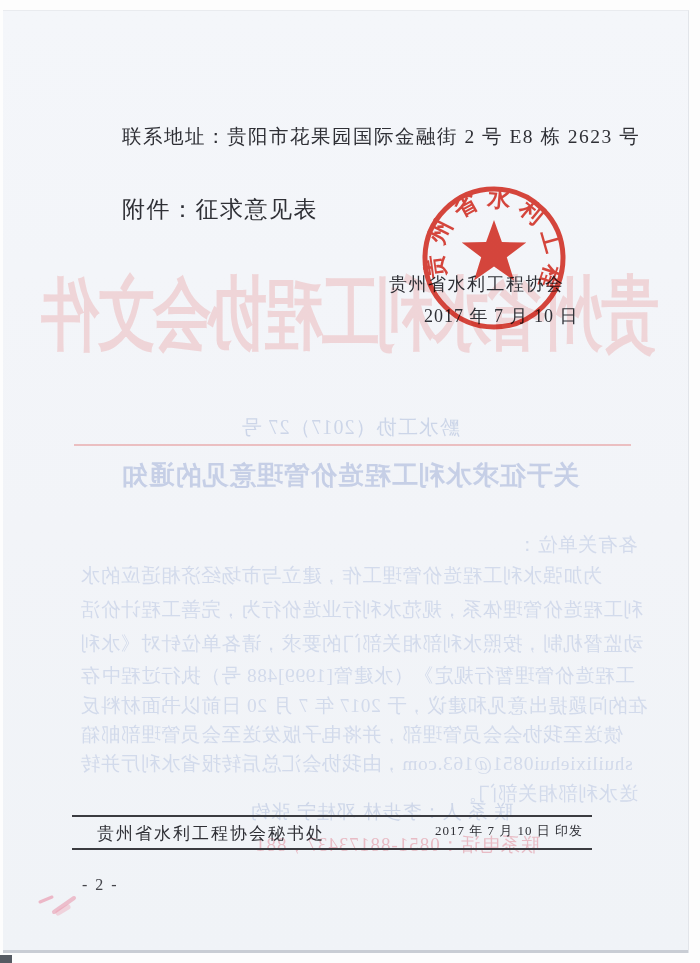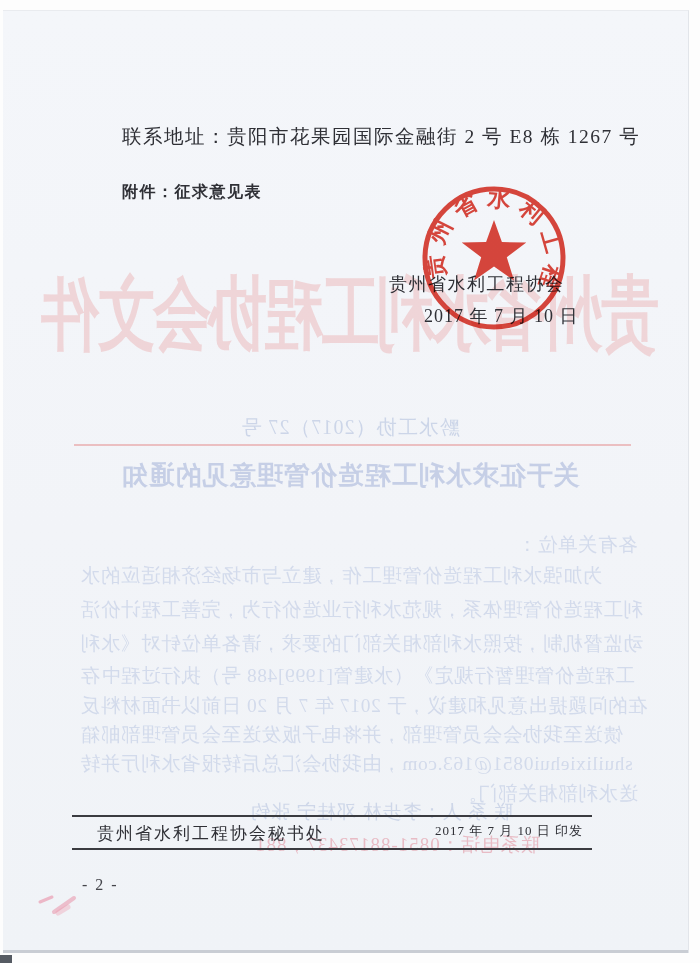--- a/index.html
+++ b/index.html
@@ -33,21 +33,21 @@
   }
   .bleed-docnum{top:414px;font-size:20px;letter-spacing:1px;color:rgba(125,148,200,0.32);}
   .bleed-redrule{left:74px;top:444px;width:557px;height:2px;background:rgba(228,138,138,0.5);z-index:1;}
   .bleed-title{top:458px;font-size:26px;font-weight:bold;letter-spacing:1px;color:rgba(118,142,200,0.36);}
   .bleed-body{font-size:19.5px;letter-spacing:0.6px;color:rgba(125,148,200,0.26);}
   .bleed-contact{font-size:19px;letter-spacing:1px;color:rgba(125,148,200,0.30);}
   .bleed-phone{font-size:19px;letter-spacing:1px;color:rgba(222,120,135,0.45);}
   
   .ink{color:#2f3036;z-index:3;white-space:nowrap;}
   .addr{left:122px;top:123px;font-size:19.5px;letter-spacing:1.5px;}
-  .attach{left:122px;top:182px;font-size:16px;letter-spacing:1.5px;font-weight:bold;}
+  .attach{left:122px;top:194px;font-size:23px;letter-spacing:1.5px;}
   .sig-org{left:389px;top:272px;font-size:18px;letter-spacing:1.5px;}
   .sig-date{left:424px;top:304px;font-size:18px;letter-spacing:1px;}
   .seal{left:419px;top:183px;width:150px;height:150px;z-index:4;mix-blend-mode:multiply;opacity:0.92;}
   .footer-rule{left:72px;width:520px;height:2px;background:#3a3b40;z-index:3;}
   .footer-issuer{left:97px;top:822px;font-size:17px;letter-spacing:2px;text-align:right;}
   .footer-date{right:117px;top:822px;font-size:13px;letter-spacing:1px;}
   .pagenum{left:82px;top:876px;font-size:16px;letter-spacing:2px;color:#44454b;z-index:3;}
   .smudge{left:34px;top:886px;z-index:2;}
 </style>
 </head>
@@ -66,21 +66,21 @@
 <div class="abs bleed bleed-body" style="left:80px;top:596px;">利工程造价管理体系，规范水利行业造价行为，完善工程计价活</div>
 <div class="abs bleed bleed-body" style="left:80px;top:630px;">动监督机制，按照水利部相关部门的要求，请各单位针对《水利</div>
 <div class="abs bleed bleed-body" style="left:80px;top:662px;">工程造价管理暂行规定》（水建管[1999]488 号）执行过程中存</div>
 <div class="abs bleed bleed-body" style="left:80px;top:692px;">在的问题提出意见和建议，于 2017 年 7 月 20 日前以书面材料反</div>
 <div class="abs bleed bleed-body" style="left:80px;top:721px;">馈送至我协会会员管理部，并将电子版发送至会员管理部邮箱</div>
 <div class="abs bleed bleed-body" style="left:80px;top:750px;">shuilixiehui0851@163.com，由我协会汇总后转报省水利厅并转</div>
 <div class="abs bleed bleed-body" style="right:62px;top:780px;">送水利部相关部门。</div>
 <div class="abs bleed bleed-contact" style="left:250px;top:799px;">联 系 人：李步林  邓桂宁  张钧</div>
 <div class="abs bleed bleed-phone" style="left:255px;top:832px;">联系电话：0851-88173437，881</div>
 
-<div class="abs ink addr">联系地址：贵阳市花果园国际金融街 2 号 E8 栋 1267 号</div>
+<div class="abs ink addr">联系地址：贵阳市花果园国际金融街 2 号 E8 栋 2623 号</div>
 <div class="abs ink attach">附件：征求意见表</div>
 <div class="abs ink sig-org">贵州省水利工程协会</div>
 <div class="abs ink sig-date">2017 年 7 月 10 日</div>
 
 <svg class="abs seal" viewBox="0 0 150 150" xmlns="http://www.w3.org/2000/svg">
   <circle cx="75" cy="75" r="69" fill="none" stroke="#dd382c" stroke-width="5"></circle>
   <polygon fill="#dd382c" points="75,37 82.9,59.1 107.3,59.5 87.8,74.2 95,97.5 75,83.5 55,97.5 62.2,74.2 42.7,59.5 67.1,59.1"></polygon>
   <path id="sealArc" d="M 27.9 97 A 52 52 0 1 1 122.1 97" fill="none"></path>
   <text font-size="23" font-weight="bold" fill="#dd382c" font-family="Liberation Serif, DejaVu Serif, serif">
     <textPath href="#sealArc" startOffset="4" textLength="272" lengthAdjust="spacing">贵州省水利工程协会</textPath>

